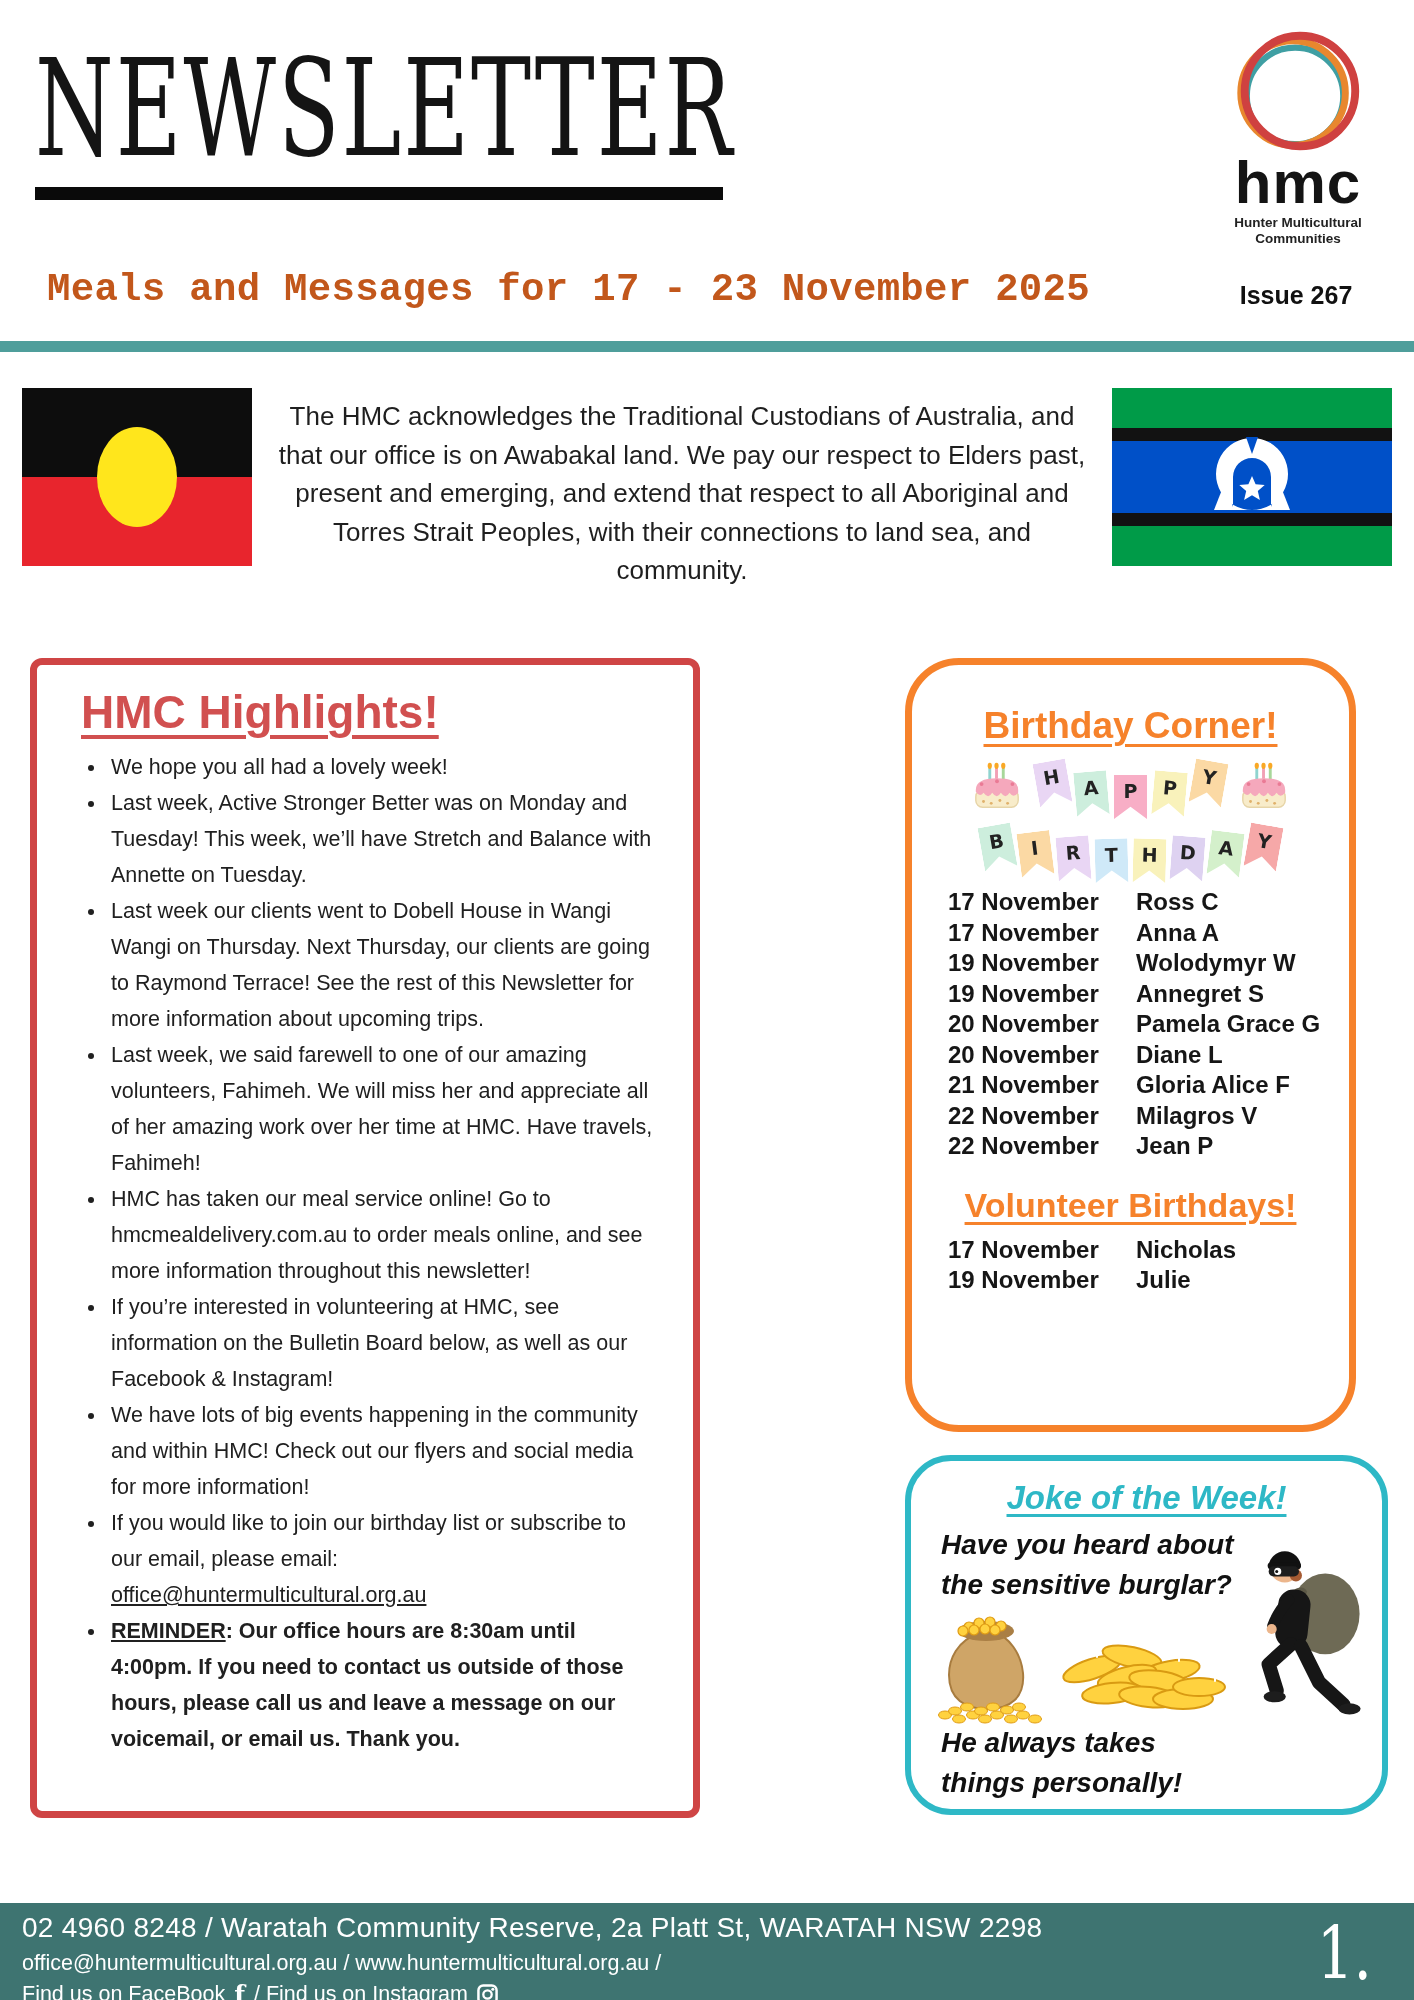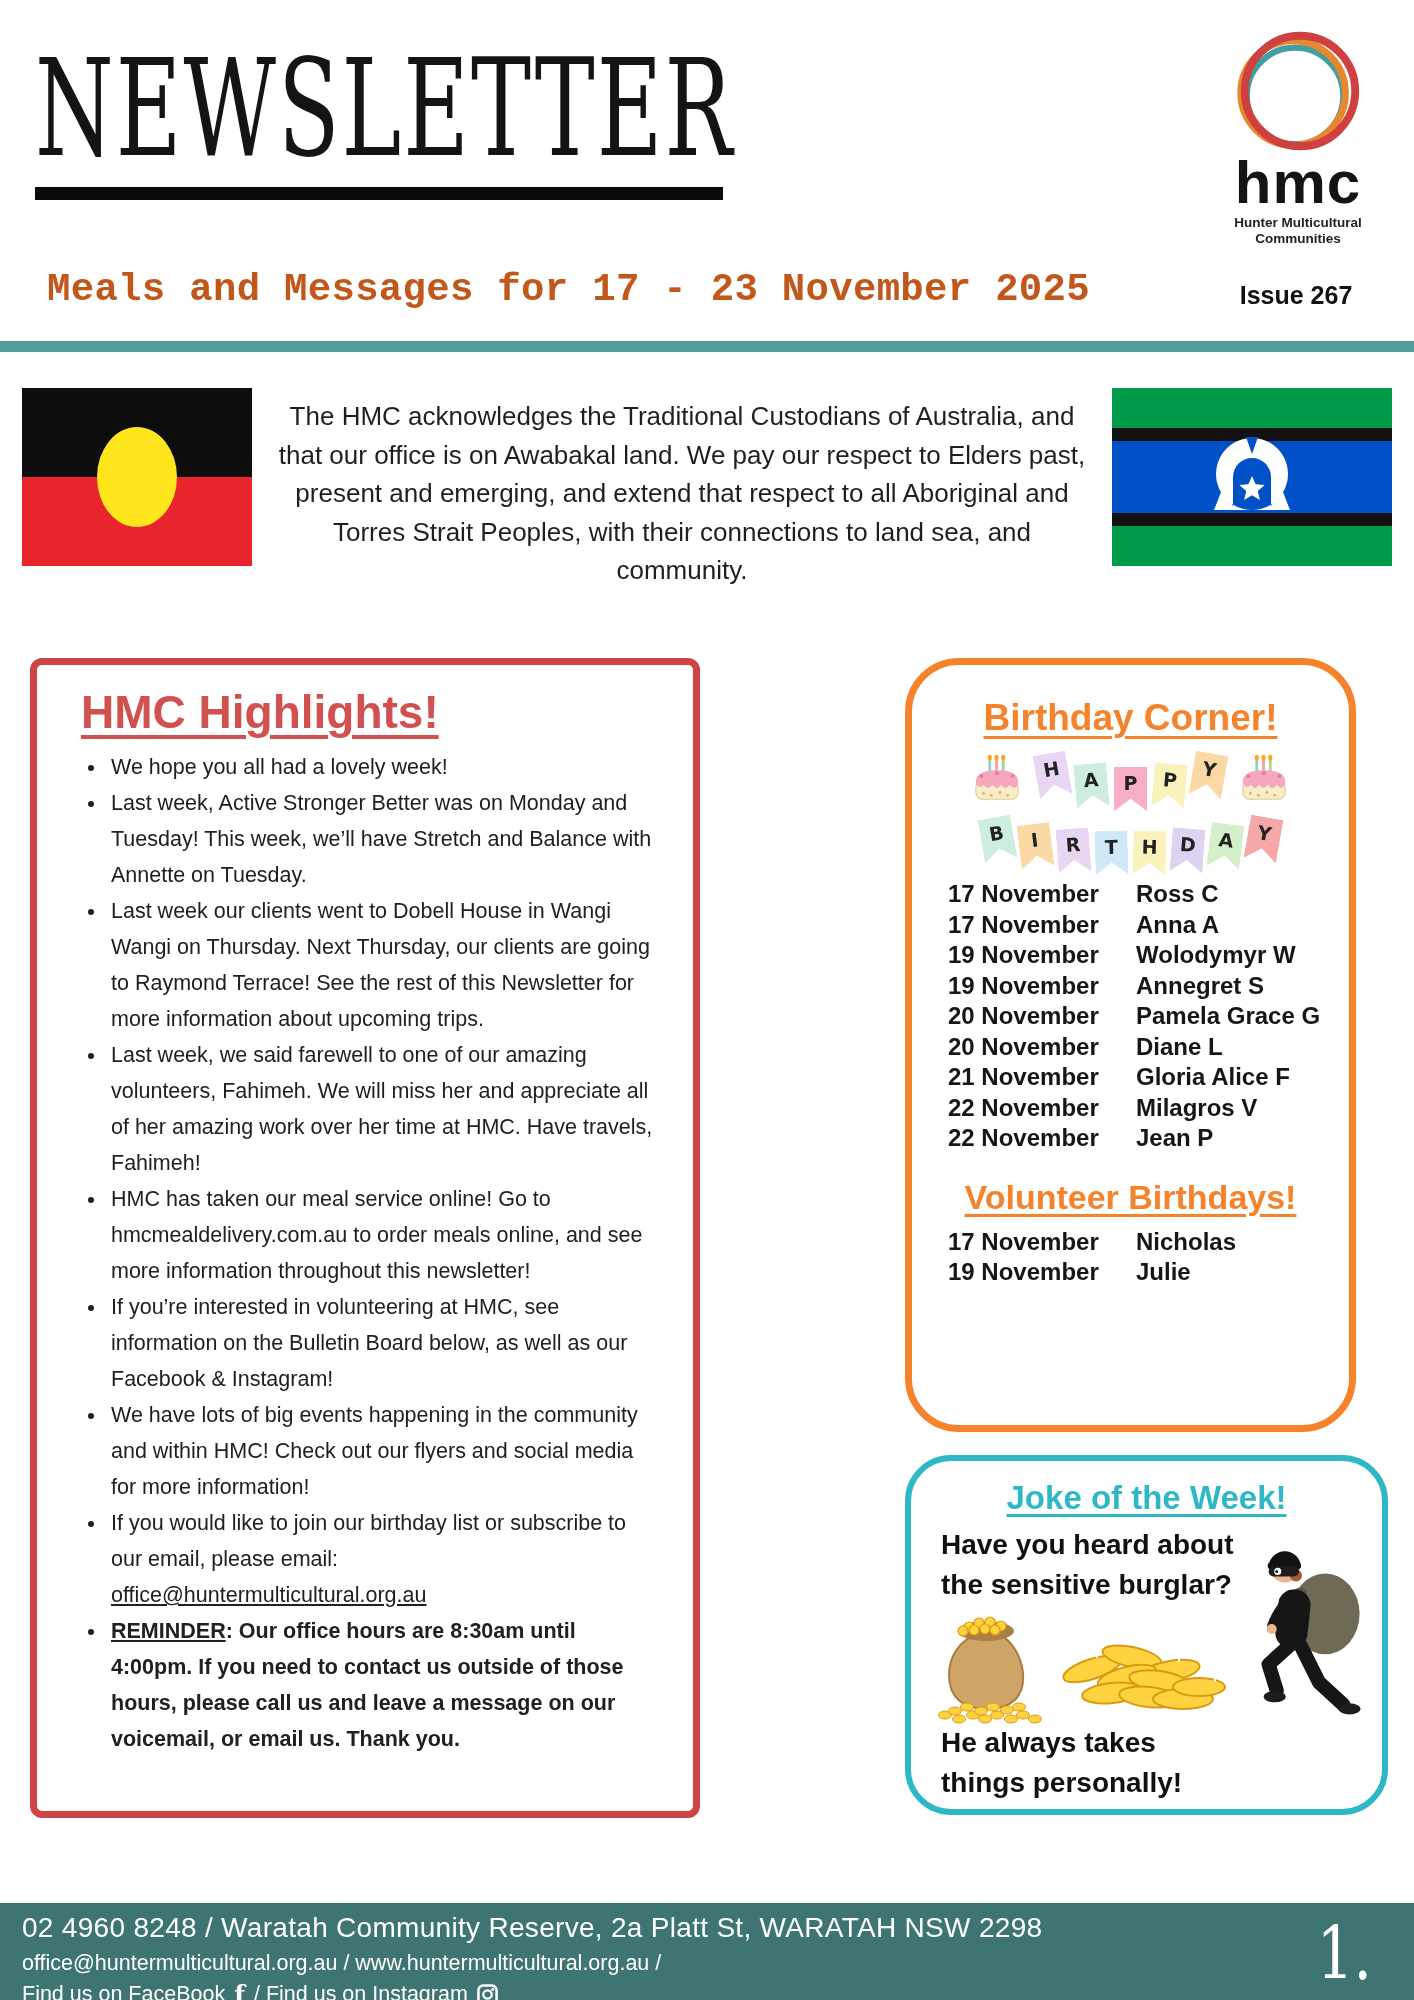--- a/index.html
+++ b/index.html
@@ -31,33 +31,33 @@
   .highlights{position:absolute;left:30px;top:658px;width:670px;height:1160px;border:7px solid var(--red-border);border-radius:12px;box-sizing:border-box;padding:14px 34px 0 42px;overflow:hidden;background:#fff;}
   .highlights-title{margin:6px 0 10px 2px;font-size:46px;font-weight:bold;color:var(--red);text-decoration:underline;text-decoration-thickness:4px;text-underline-offset:7px;}
   .highlights-sub{margin:16px 0 4px 0;font-size:27px;font-weight:bold;color:#0f0f0f;}
   .highlights ul{margin:4px 0 0;padding-left:28px;}
   .highlights li{font-size:21.5px;line-height:36px;color:#202020;padding-left:4px;}
   .email-link{text-decoration:underline;}
   li.reminder{font-weight:bold;}
   .u{text-decoration:underline;}
 
   
-  .birthday{position:absolute;left:905px;top:658px;width:451px;height:774px;border:7px solid var(--orange);border-radius:54px;box-sizing:border-box;padding:20px 24px;background:#fff;}
+  .birthday{position:absolute;left:905px;top:658px;width:451px;height:774px;border:7px solid var(--orange);border-radius:54px;box-sizing:border-box;padding:28px 24px;background:#fff;}
   .birthday-title{margin:12px 0 4px;text-align:center;font-size:37px;font-weight:bold;color:var(--orange);text-decoration:underline;text-decoration-thickness:3px;text-underline-offset:6px;}
   .banner{margin-top:14px;}
   .banner-row{display:flex;justify-content:center;align-items:flex-start;gap:6px;}
   .banner-row.second{margin-top:12px;}
   .pennant{width:33px;height:44px;display:flex;justify-content:center;padding-top:5px;box-sizing:border-box;font-size:19px;font-weight:bold;color:#222;clip-path:polygon(0 0,100% 0,100% 100%,50% 72%,0 100%);font-family:"DejaVu Sans",sans-serif;flex:0 0 auto;}
   .cake{width:58px;height:52px;margin:0 4px;flex:0 0 auto;}
   .b-rows{margin:18px 0 0 12px;}
   .b-row{display:grid;grid-template-columns:188px 1fr;font-size:24px;font-weight:bold;line-height:30.5px;color:#161616;}
   .vol-title{margin:24px 0 10px;text-align:center;font-size:34px;font-weight:bold;color:var(--orange);text-decoration:underline;text-decoration-thickness:3px;text-underline-offset:5px;}
 
   
-  .joke{position:absolute;left:905px;top:1455px;width:483px;height:360px;border:6px solid var(--teal);border-radius:46px;box-sizing:border-box;padding:8px 22px;background:#fff;}
+  .joke{position:absolute;left:905px;top:1455px;width:483px;height:360px;border:6px solid var(--teal);border-radius:46px;box-sizing:border-box;padding:8px 22px;background:#fff;font-style:italic;}
   .joke-title{margin:10px 0 8px;text-align:center;font-size:33px;font-weight:bold;color:var(--teal);text-decoration:underline;text-decoration-thickness:3px;text-underline-offset:5px;}
   .joke-q{margin:4px 0 0 8px;font-size:28px;font-weight:bold;line-height:40px;color:#111;width:332px;}
   .joke-art{position:relative;height:110px;margin-top:6px;}
   .money{position:absolute;left:-6px;top:-4px;width:300px;height:120px;}
   .burglar{position:absolute;right:-4px;top:-78px;width:122px;height:192px;}
   .joke-a{margin:2px 0 0 8px;font-size:28px;font-weight:bold;line-height:40px;color:#111;width:280px;}
 
   
   .footer{position:absolute;left:0;top:1903px;width:1414px;height:116px;background:var(--footer-teal);box-sizing:border-box;padding:9px 0 0 22px;color:#fff;}
   .f1{margin:0 0 7px;font-size:28px;letter-spacing:.3px;}

